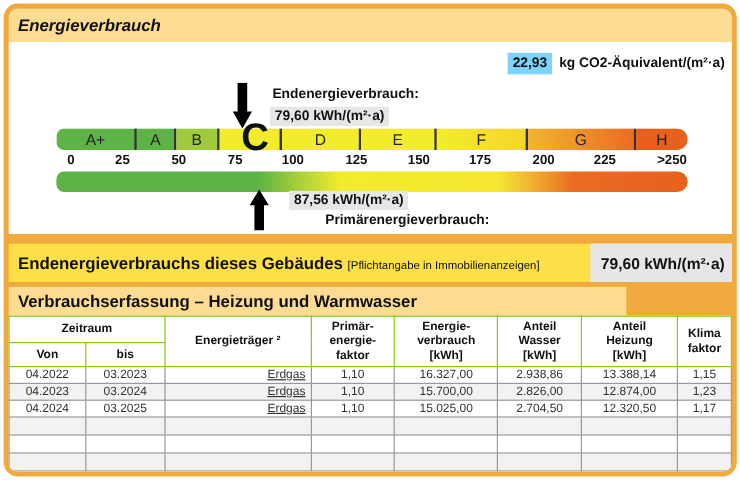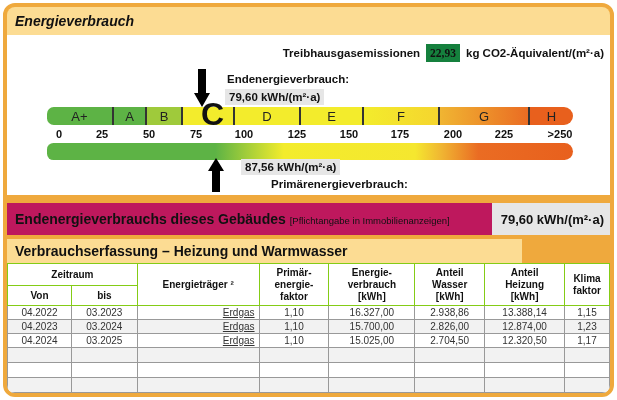--- a/index.html
+++ b/index.html
@@ -13,21 +13,21 @@
   .section-head {
     background: #fcdc93; font-weight: bold; font-size: 14px; padding: 0 8px;
     display: flex; align-items: center;
   }
 
   
   .sec1-head { position: absolute; left: 0; top: 0; width: 603px; height: 28px; font-style: italic; }
   .sec1-body { position: absolute; left: 0; top: 28px; width: 603px; height: 160px; background: #fff; }
 
   .ghg { position: absolute; right: 6px; top: 9px; font-size: 11.5px; font-weight: bold; display: flex; align-items: center; gap: 6px; }
-  .ghg .val { background: #15803d; padding: 3px 4px; font-family: Liberation Serif, serif; }
+  .ghg .val { background: #7dd3fc; padding: 3px 4px; }
 
   .arrow-down { position: absolute; left: 187px; top: 34px; width: 16px; height: 38px; }
   .arrow-up { position: absolute; left: 201px; top: 123px; width: 16px; height: 34px; }
   .end-label { position: absolute; left: 220px; top: 38px; font-size: 11.5px; font-weight: bold; }
   .end-val { position: absolute; left: 218px; top: 54px; font-size: 11.5px; font-weight: bold; background: #e6e6e6; padding: 2px 4px; }
   .prim-val { position: absolute; left: 234px; top: 124px; font-size: 11.5px; font-weight: bold; background: #e6e6e6; padding: 2px 4px; }
   .prim-label { position: absolute; left: 235px; top: 143px; font-size: 11.5px; font-weight: bold; margin-left: 29px; }
 
   .scale-bar {
     position: absolute; left: 40px; top: 72px; width: 526px; height: 18px;
@@ -40,21 +40,21 @@
 
   .ticks { position: absolute; left: 40px; top: 93px; width: 540px; height: 14px; font-size: 11px; font-weight: bold; }
   .tick { position: absolute; transform: translateX(-50%); }
 
   .grad-bar {
     position: absolute; left: 40px; top: 108px; width: 526px; height: 17px; border-radius: 9px 12px 12px 9px;
     background: linear-gradient(to right, #5db345 0%, #5db345 32%, #f3ec2c 45%, #f5e72f 70%, #f0b532 75%, #ea6c23 82%, #e8601d 100%);
   }
 
   
-  .sec2 { position: absolute; left: 0; top: 196px; width: 603px; height: 32px; background: #be185d; display: flex; align-items: center; }
+  .sec2 { position: absolute; left: 0; top: 196px; width: 603px; height: 32px; background: #fde047; display: flex; align-items: center; }
   .sec2 .title { font-weight: bold; font-size: 14px; padding-left: 8px; flex: 1; }
   .sec2 .title small { font-weight: normal; font-size: 9.5px; }
   .sec2 .value { background: #e6e6e6; height: 100%; width: 118px; display: flex; align-items: center; justify-content: flex-end; padding-right: 6px; font-weight: bold; font-size: 13px; }
 
   
   .sec3-head { position: absolute; left: 0; top: 232px; width: 515px; height: 24px; font-size: 14px; }
   .sec3-body { position: absolute; left: 0; top: 256px; width: 603px; height: 134px; background: #fff; }
 
   table { border-collapse: collapse; width: 603px; font-size: 10px; }
   th { font-weight: bold; text-align: center; border: 1px solid #84cc16; padding: 0 2px; line-height: 12px; }
@@ -68,21 +68,20 @@
 </head>
 <body>
 
 <div class="frame">
 
   <div class="section-head sec1-head">
     <span>Energieverbrauch</span>
   </div>
   <div class="sec1-body">
     <div class="ghg">
-      <span>Treibhausgasemissionen</span>
       <span class="val">22,93</span>
       <span>kg CO2-Äquivalent/(m²·a)</span>
     </div>
 
     <svg class="arrow-down" viewBox="0 0 16 38">
       <polygon points="4,0 12,0 12,24 16,24 8,38 0,24 4,24" fill="#000"></polygon>
     </svg>
     <div class="end-label">Endenergieverbrauch:</div>
     <div class="end-val">79,60 kWh/(m²·a)</div>
 

